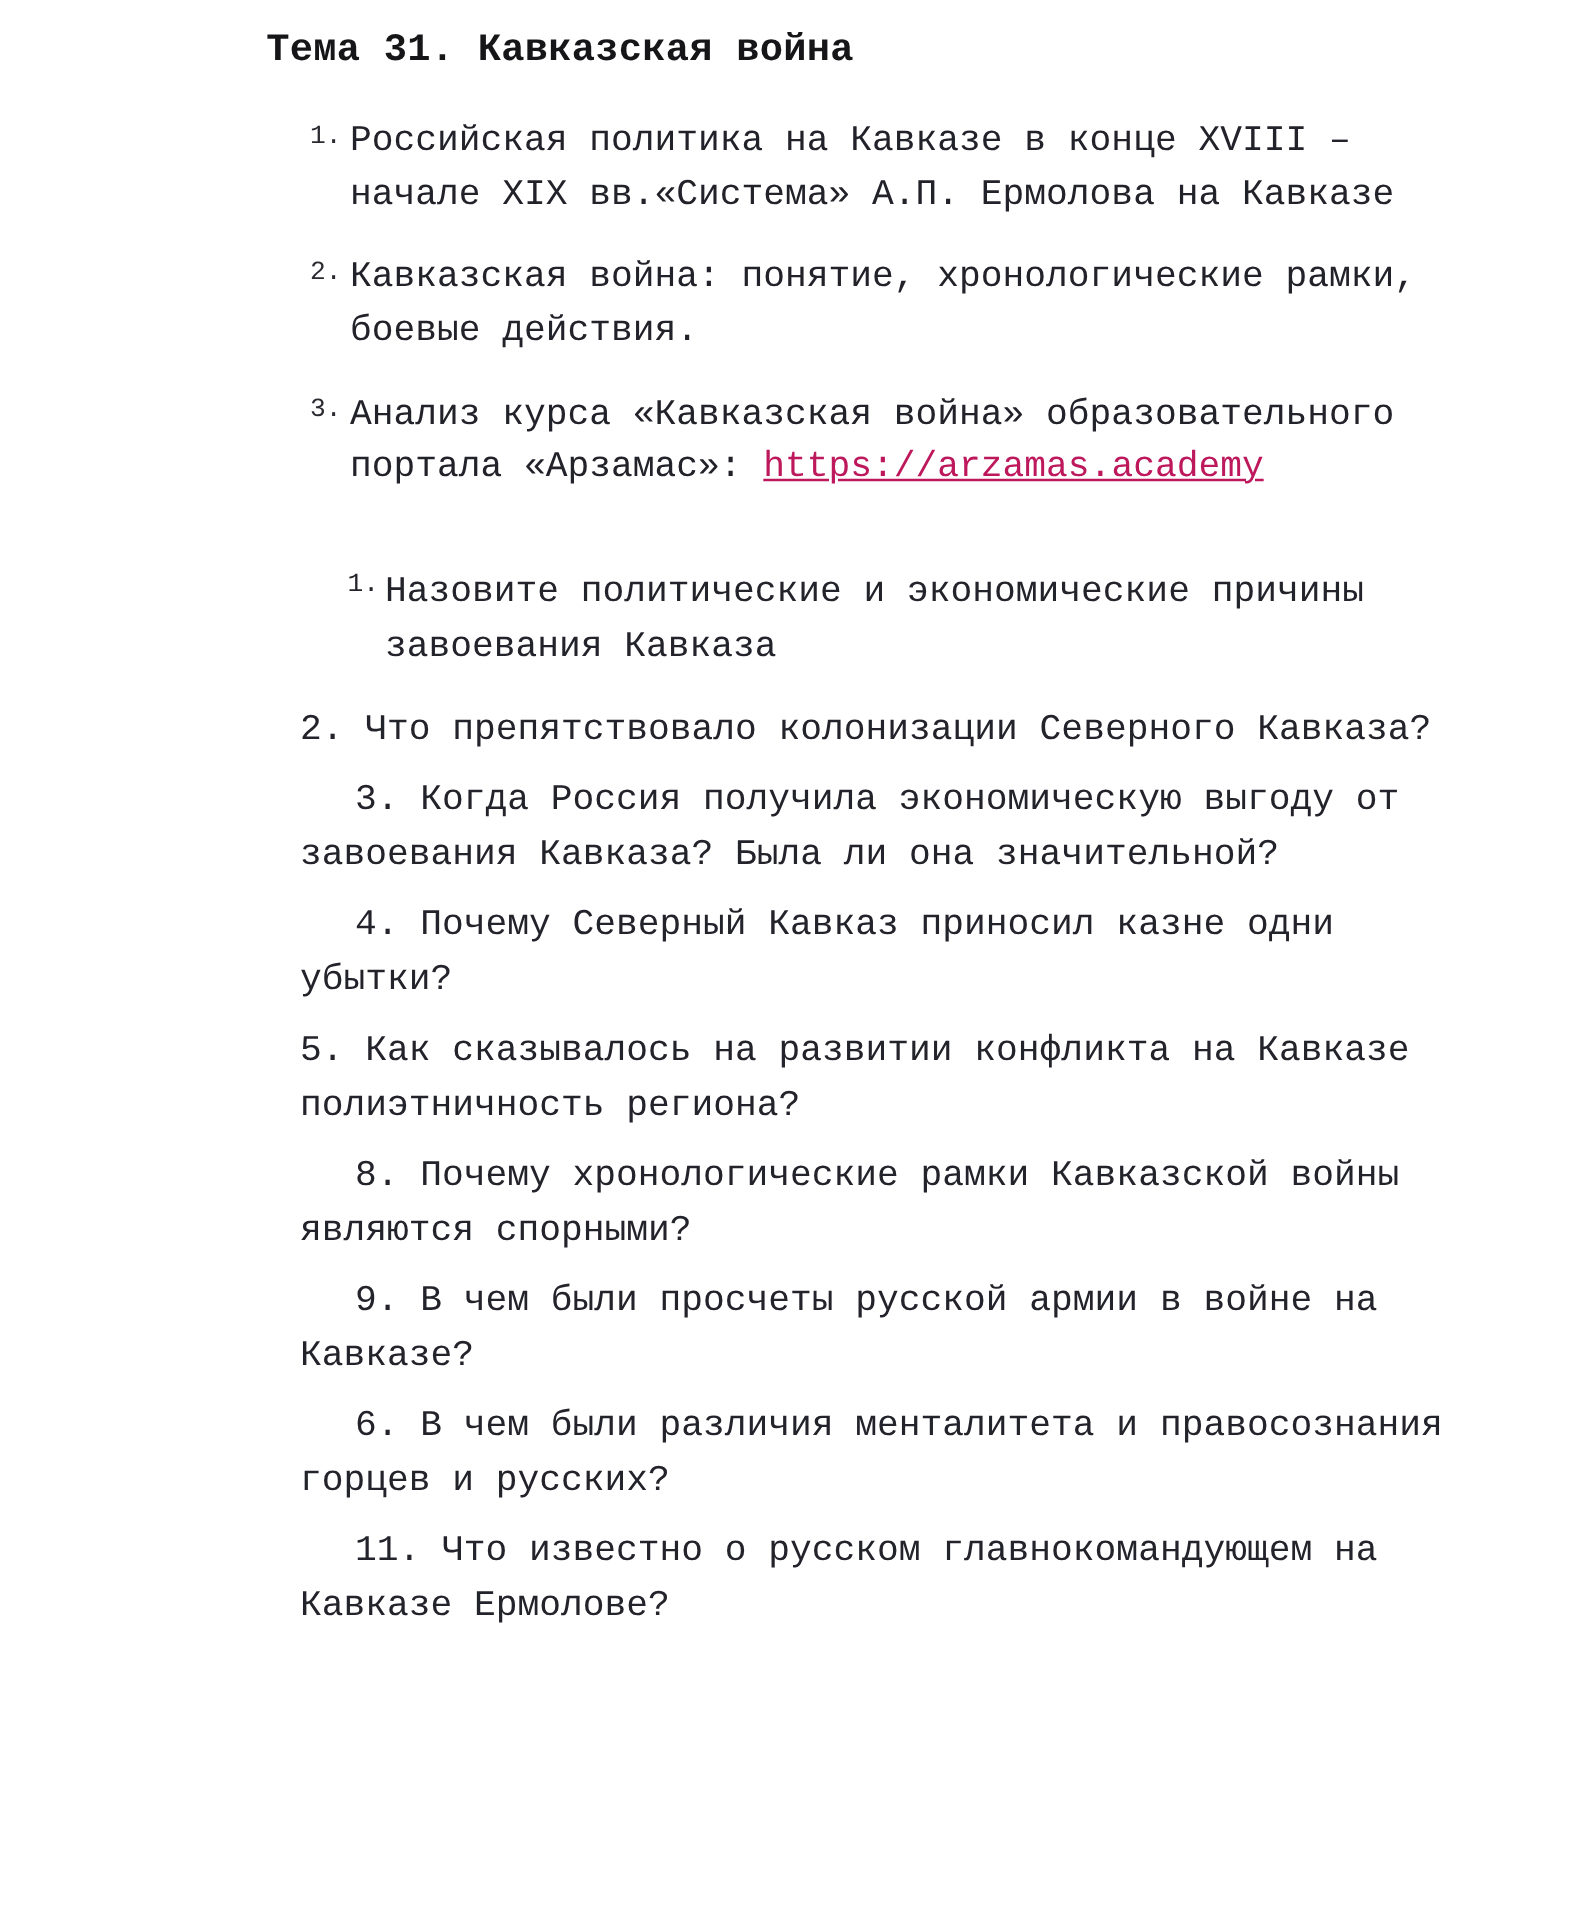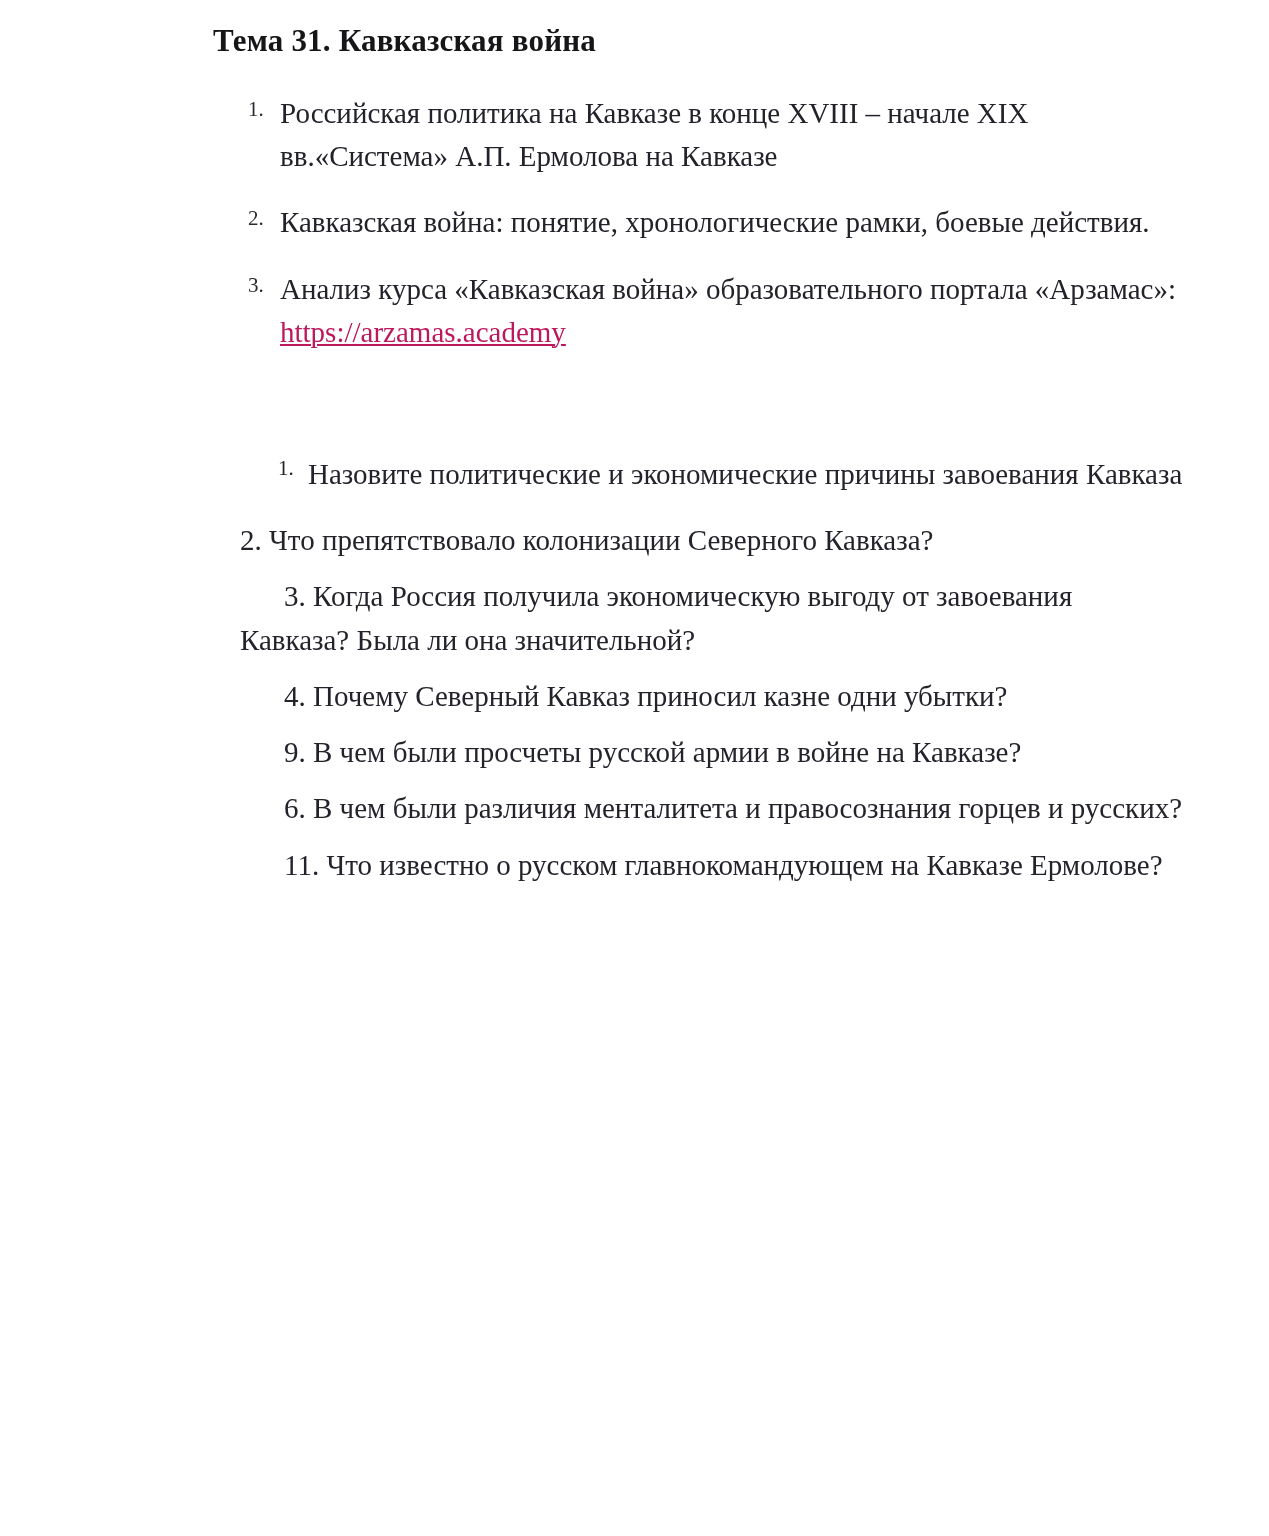--- a/index.html
+++ b/index.html
@@ -8,21 +8,21 @@
     padding: 0;
     background: #ffffff;
   }
 
   .page {
     position: relative;
     width: 1269px;
     height: 1536px;
     background: #ffffff;
     overflow: hidden;
-    font-family: Liberation Serif, serif;
+    font-family: Liberation Mono, monospace;
     color: #1b1b1f;
     -webkit-font-smoothing: antialiased;
   }
 
   
   .doc-title {
     position: absolute;
     left: 213px;
     top: 22px;
     font-size: 31px;
@@ -148,23 +148,25 @@
       <span class="q-marker">1.</span>
       <span>Назовите политические и экономические причины завоевания Кавказа</span>
     </div>
 
     <div class="q-row q-para">2. Что препятствовало колонизации Северного Кавказа?</div>
 
     <div class="q-row q-para indented">3. Когда Россия получила экономическую выгоду от завоевания Кавказа? Была ли она значительной?</div>
 
     <div class="q-row q-para indented">4. Почему Северный Кавказ приносил казне одни убытки?</div>
 
+    <div class="q-row q-para">5. Как сказывалось на развитии конфликта на Кавказе полиэтничность региона?</div>
 
 
 
+    <div class="q-row q-para indented">8. Почему хронологические рамки Кавказской войны являются спорными?</div>
 
     <div class="q-row q-para indented">9. В чем были просчеты русской армии в войне на Кавказе?</div>
 
     <div class="q-row q-para indented">6. В чем были различия менталитета и правосознания горцев и русских?</div>
 
     <div class="q-row q-para indented">11. Что известно о русском главнокомандующем на Кавказе Ермолове?</div>
 
   </div>
 
 </div>

